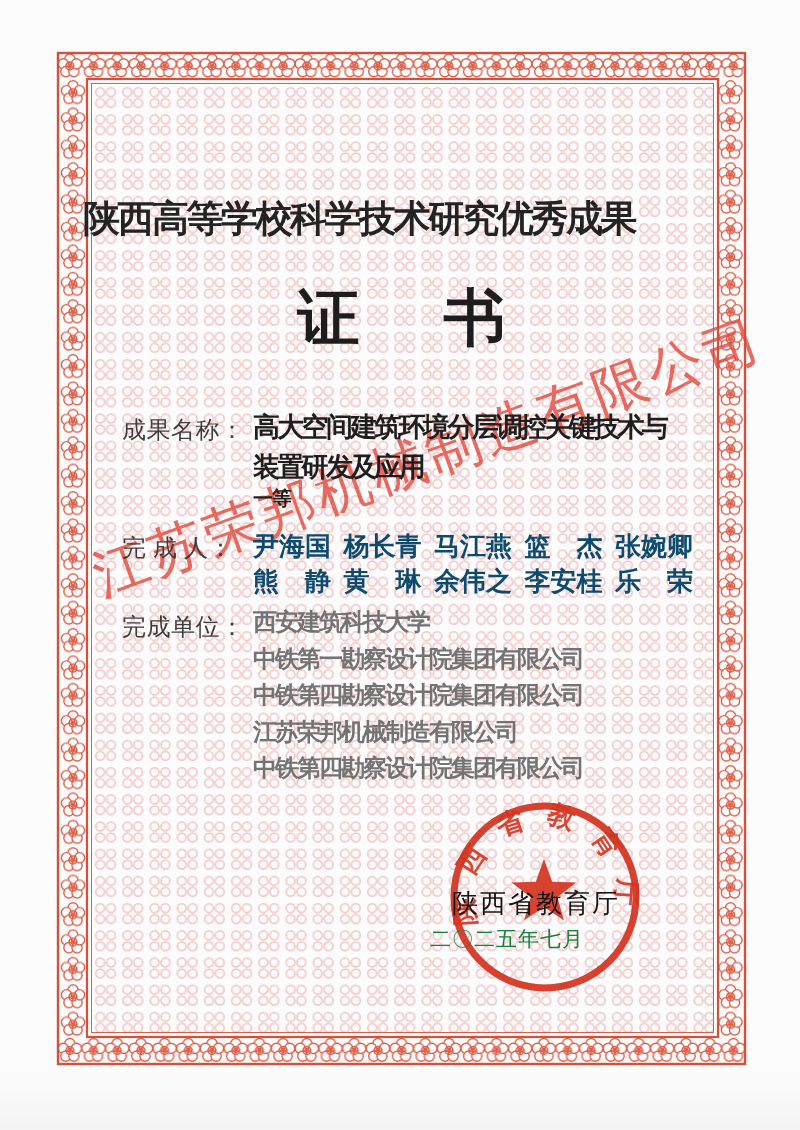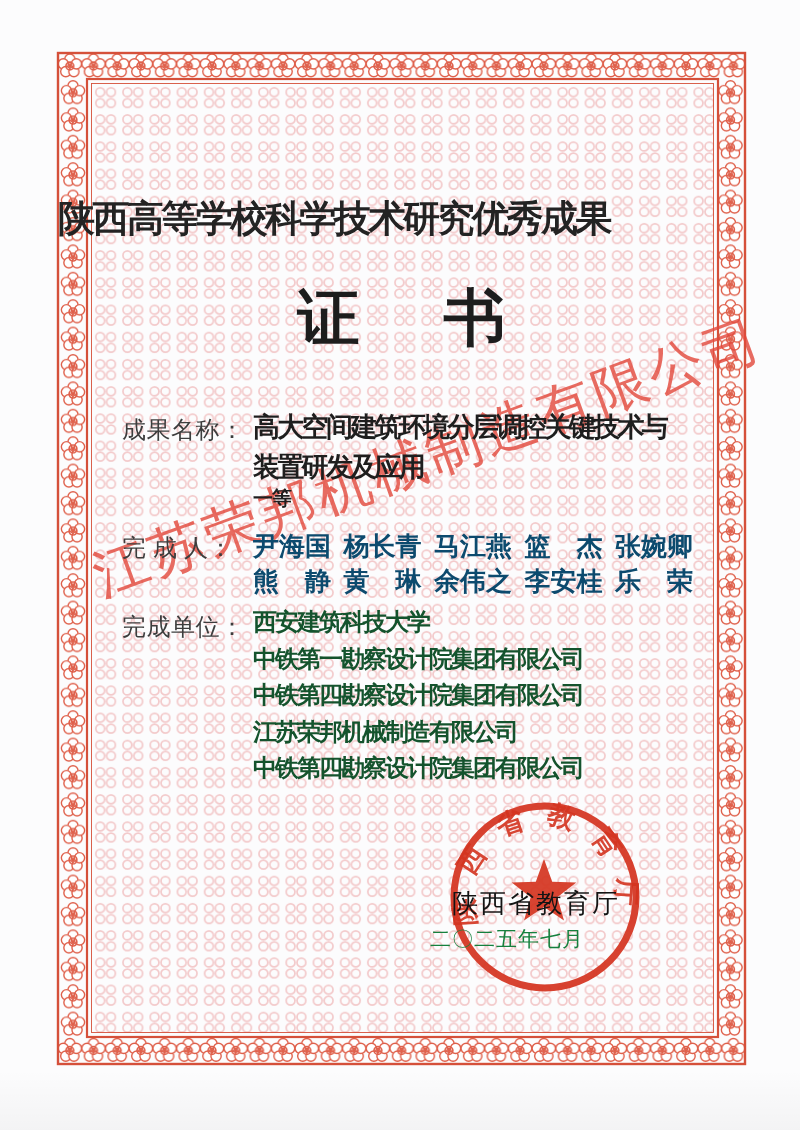--- a/index.html
+++ b/index.html
@@ -27,38 +27,38 @@
   .clv{fill:none;stroke:var(--pattern-pink);stroke-width:1.7;}
 
   .watermark{
     position:absolute;left:76px;top:436px;width:648px;height:64px;line-height:64px;
     font-size:55px;letter-spacing:4px;white-space:nowrap;font-weight:400;
     color:var(--watermark-red);opacity:.8;transform:rotate(-20deg);
     pointer-events:none;
   }
 
   .title{
-    position:absolute;left:58px;width:577px;top:194px;text-align:left;
+    position:absolute;left:58px;width:577px;top:194px;text-align:right;
     font-size:37px;font-weight:700;letter-spacing:-2.5px;color:var(--text-black);
     white-space:nowrap;
   }
   .certword{
     position:absolute;left:58px;width:687px;top:276px;display:flex;
     justify-content:center;gap:84px;font-size:62px;font-weight:700;color:#1d1d1d;
   }
 
   .flabel{position:absolute;left:122px;font-size:24px;letter-spacing:.5px;color:#3d3d3d;white-space:nowrap;}
   .fvalue{position:absolute;left:253px;font-weight:700;color:#1e1e1e;white-space:nowrap;}
   .achv{font-size:27px;letter-spacing:-2.7px;}
   .grade{font-size:20px;letter-spacing:-1px;}
   .name-row{
     position:absolute;left:253px;width:440px;display:flex;justify-content:space-between;
     font-size:26px;font-weight:700;color:#0c4a6e;
   }
-  .units{position:absolute;left:253px;top:604px;font-size:24px;font-weight:700;letter-spacing:-2px;color:#14532d;}
+  .units{position:absolute;left:253px;top:604px;font-size:24px;font-weight:700;letter-spacing:-2px;color:#737373;}
   .units div{line-height:36.6px;white-space:nowrap;}
 
   svg.seal{position:absolute;left:0;top:0;}
   .seal-ring{fill:none;stroke:var(--seal-red);stroke-width:7;opacity:.93;}
   .seal-star{fill:var(--seal-red);opacity:.92;}
   .seal-arc{fill:var(--seal-red);font-size:27px;font-weight:700;letter-spacing:20px;opacity:.9;
     font-family:"Liberation Serif","DejaVu Serif",serif;}
 
   .issuer{position:absolute;left:430px;top:886px;width:212px;text-align:center;
     font-size:26px;letter-spacing:2px;color:#141414;white-space:nowrap;}

